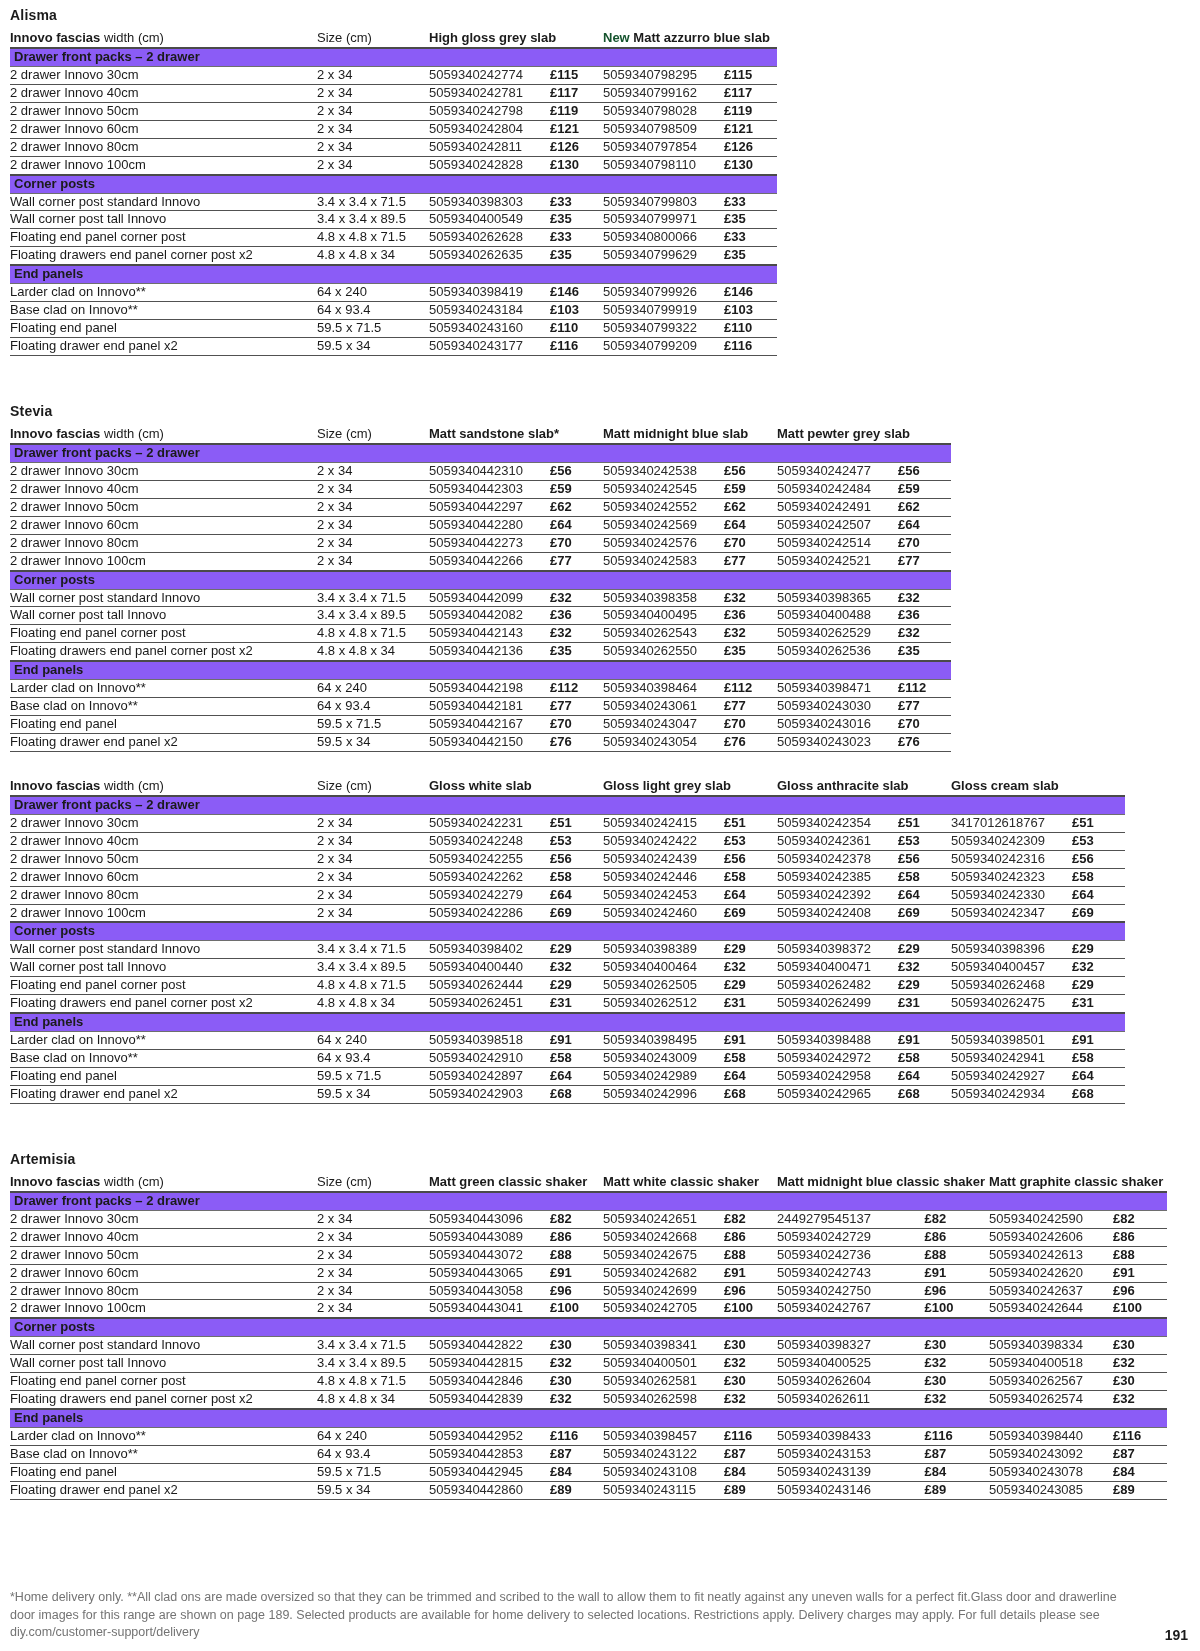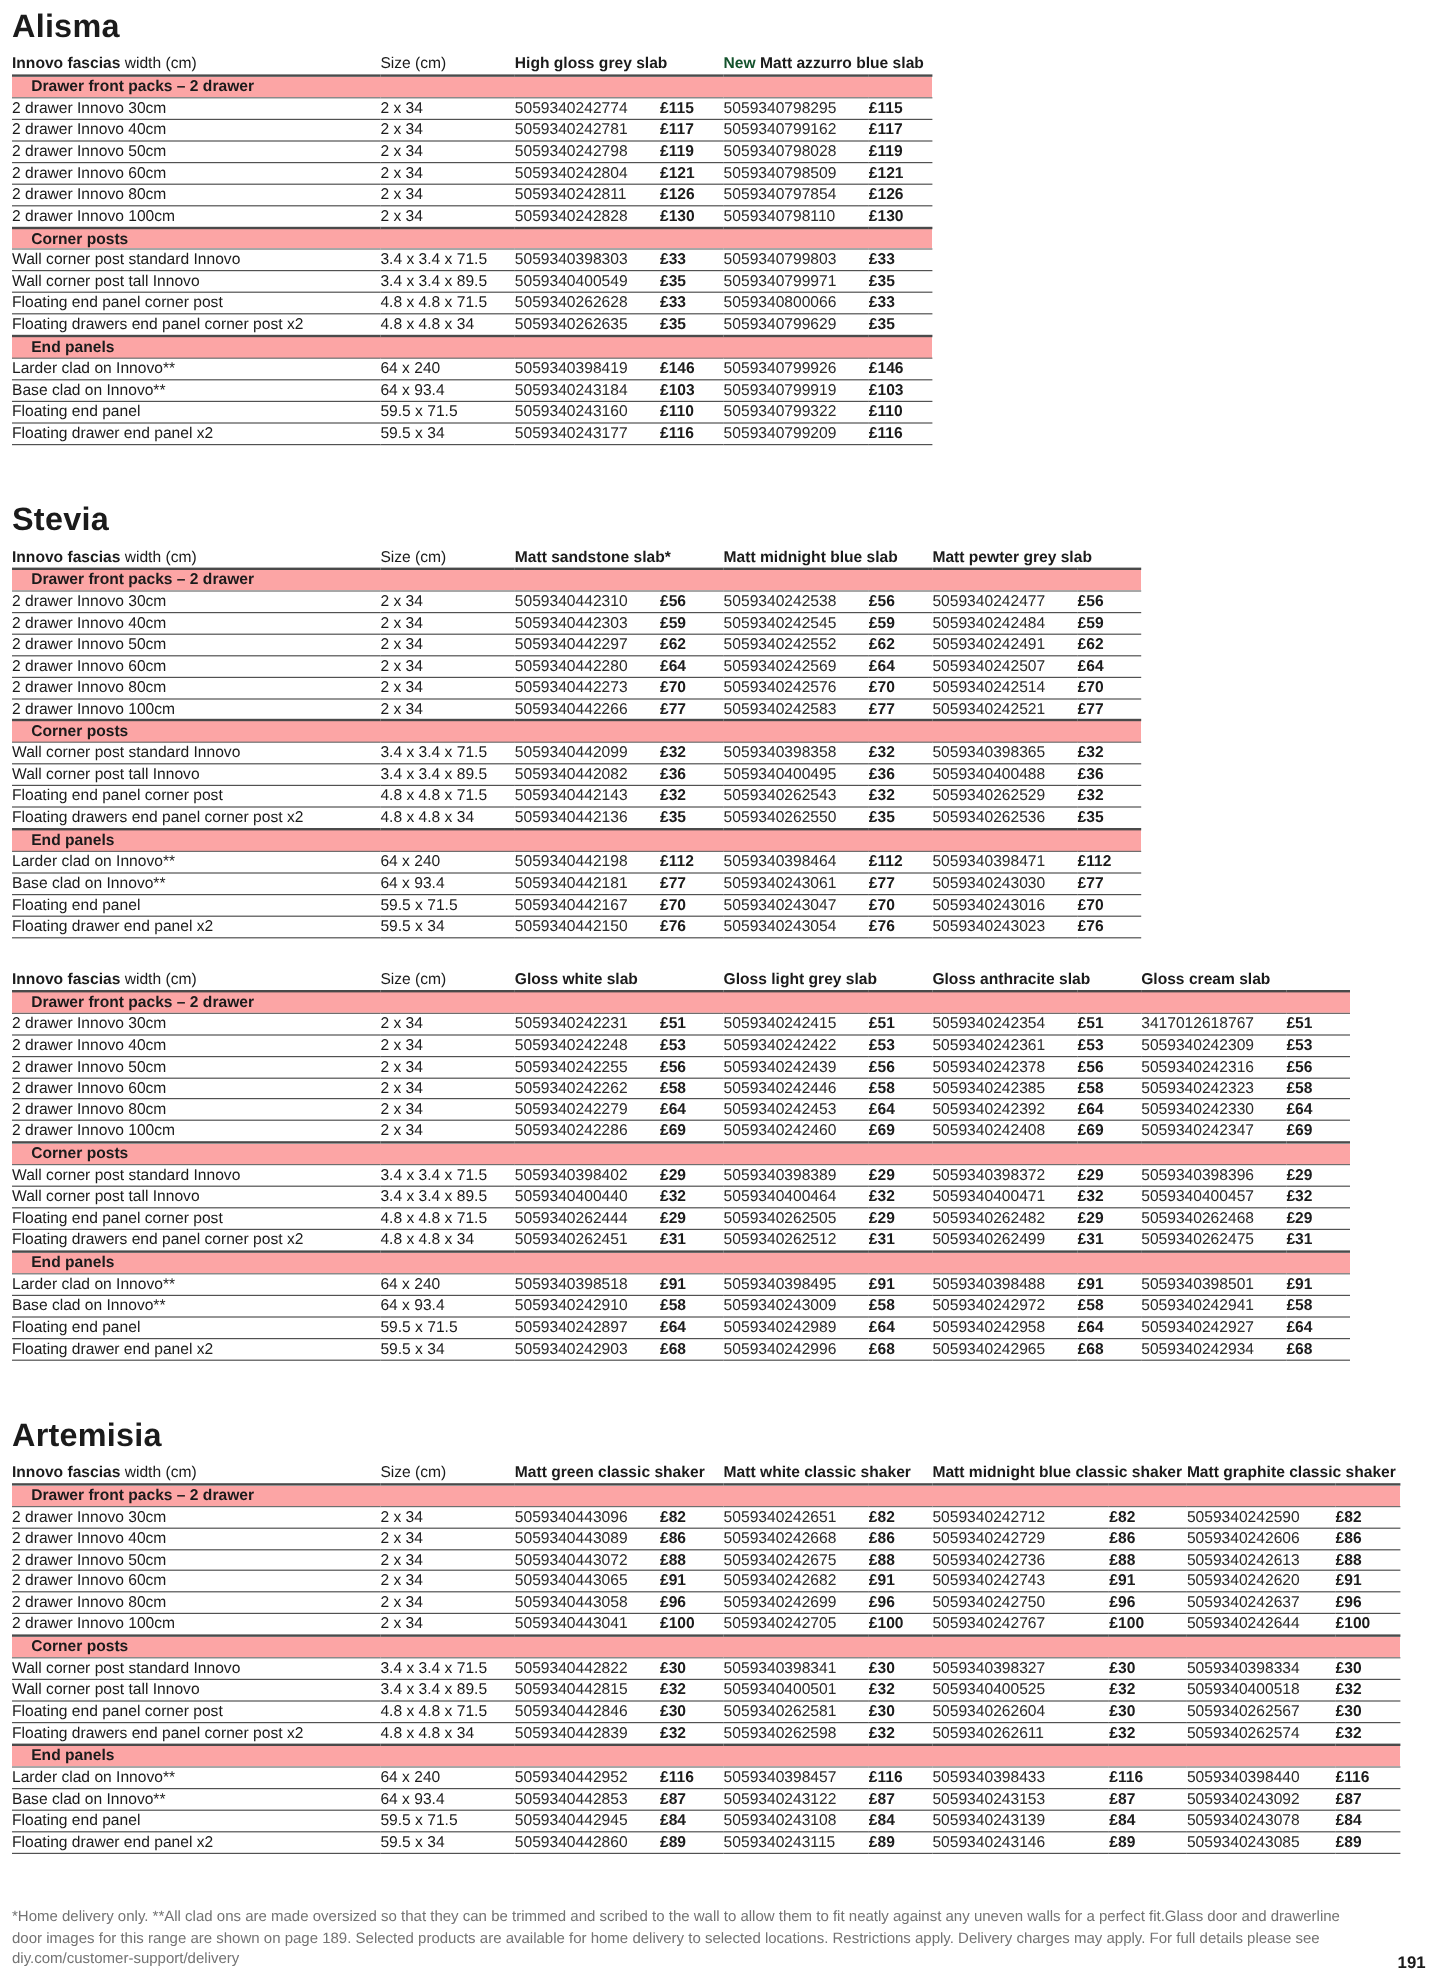--- a/index.html
+++ b/index.html
@@ -23,38 +23,38 @@
     padding: 1px 4px 1px 0;
     font-size: 13px;
     line-height: 1.15;
     text-align: left;
     vertical-align: bottom;
     overflow: hidden;
     white-space: nowrap;
   }
   thead th { padding-bottom: 4px; white-space: pre-line; }
   .range-title {
-    font-size: 27px;
+    font-size: 14px;
     font-weight: bold;
     letter-spacing: .2px;
     margin: 0 0 8px 0;
     white-space: nowrap;
   }
   th .prod-head-bold { font-weight: bold; }
   th .prod-head-normal { font-weight: normal; text-align: right; }
   th.size-head { font-weight: normal; }
   th.color-head { font-weight: bold; }
   .new-flag { font-weight: bold; }
 
   tr.band td {
-    background: #fca5a5;
+    background: #8b5cf6;
     font-weight: bold;
     border-top: 2px solid #4a4a4a;
     border-bottom: 1px solid #6e6e6e;
-    padding-left: 16px;
+    padding-left: 4px;
   }
   tr.data td { border-bottom: 1px solid #515151; }
   td.prod-cell { padding-left: 4px; }
   td.price-cell { font-weight: bold; }
   td.sku-cell { color: #2a2a2a; }
 
   .footer-note {
     position: absolute;
     left: 10px;
     bottom: 10px;
@@ -632,21 +632,21 @@
             <tr class="band">
               <td colspan="10">Drawer front packs – 2 drawer</td>
             </tr>
             <tr class="data">
               <td class="prod-cell">2 drawer Innovo 30cm</td>
               <td class="size-cell">2 x 34</td>
               <td class="sku-cell">5059340443096</td>
               <td class="price-cell">£82</td>
               <td class="sku-cell">5059340242651</td>
               <td class="price-cell">£82</td>
-              <td class="sku-cell">5059340242712</td>
+              <td class="sku-cell">2449279545137</td>
               <td class="price-cell">£82</td>
               <td class="sku-cell">5059340242590</td>
               <td class="price-cell">£82</td>
             </tr>
             <tr class="data">
               <td class="prod-cell">2 drawer Innovo 40cm</td>
               <td class="size-cell">2 x 34</td>
               <td class="sku-cell">5059340443089</td>
               <td class="price-cell">£86</td>
               <td class="sku-cell">5059340242668</td>

